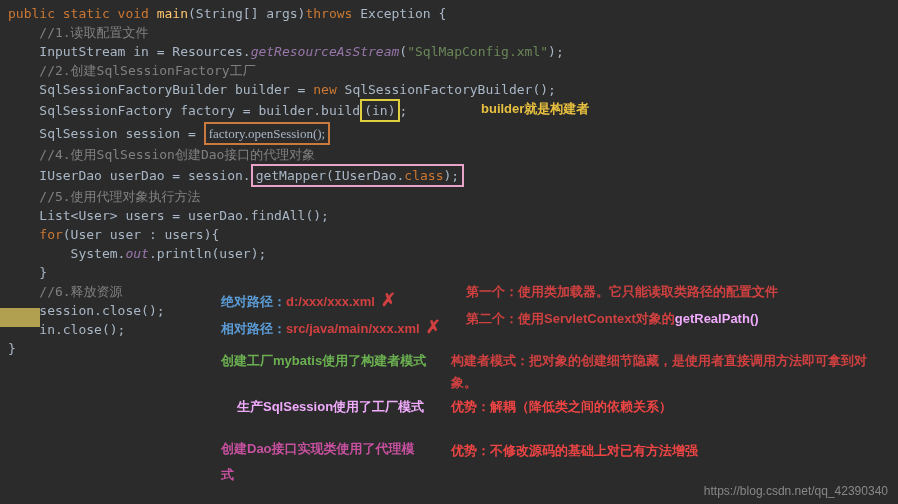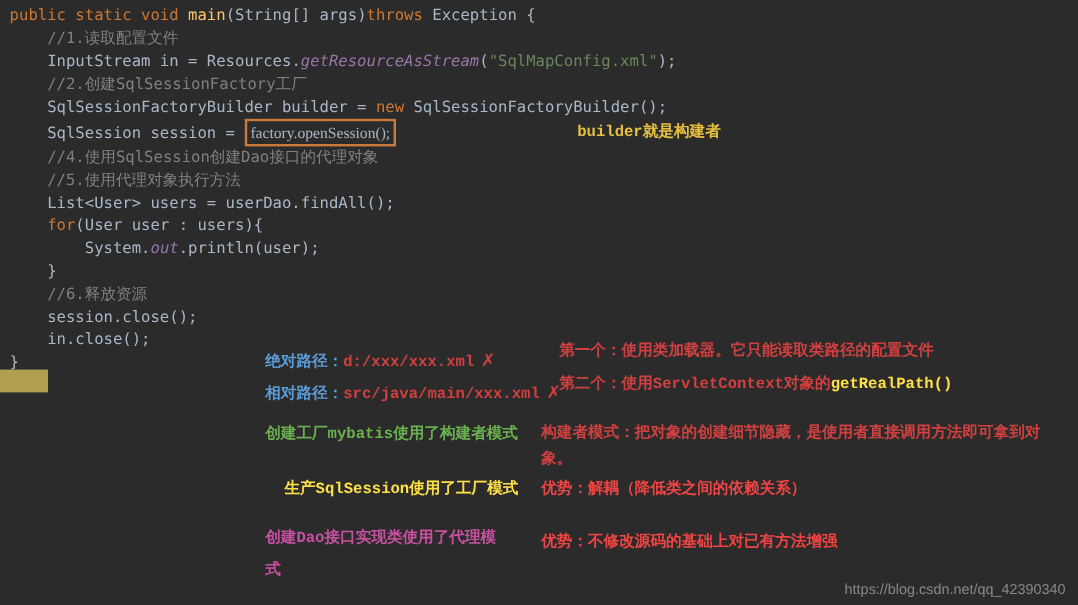--- a/index.html
+++ b/index.html
@@ -34,31 +34,31 @@
       display: inline-block;
       font-family: Liberation Serif, serif;
     }
     .method-box-pink {
       border: 2px solid #e8a3c8;
       padding: 0 3px;
       display: inline-block;
     }
     .anno {
       position: absolute;
-      font-family: Liberation Mono, monospace;
+      font-family: Liberation Sans, sans-serif;
       font-size: 13px;
       font-weight: bold;
       padding-left: 11px;
     }
     .anno-yellow { color: #e8c040; }
     .anno-blue { color: #5b9bd5; }
     .anno-red { color: #d04040; }
     .anno-green { color: #6bb050; }
     .anno-magenta { color: #c850a0; }
-    .anno-orange { color: #fde047; }
+    .anno-orange { color: #f0abfc; }
     .anno-white { color: #ef4444; }
     .xml-ext { color: #d04040; }
     .cross { color: #d04040; font-size: 18px; font-weight: bold; margin-left: 6px; }
     .gutter-hl {
       position: absolute;
       left: 0;
       width: 40px;
       height: 19px;
       background: #b0a050;
     }
@@ -73,22 +73,24 @@
   </style>
 </head>
 <body>
 
 <div class="code-area">
   <div class="line"><span class="kw">public static void</span><span class="method-call"> main</span><span>(String[] args)</span><span class="kw">throws</span><span> Exception {</span></div>
   <div class="line"><span class="comment">    //1.读取配置文件</span></div>
   <div class="line"><span>    InputStream in = Resources</span><span>.</span><span class="static-field">getResourceAsStream</span><span>(</span><span class="str">"SqlMapConfig.xml"</span><span>);</span></div>
   <div class="line"><span class="comment">    //2.创建SqlSessionFactory工厂</span></div>
   <div class="line"><span>    SqlSessionFactoryBuilder builder = </span><span class="kw">new</span><span> SqlSessionFactoryBuilder();</span></div>
+  <div class="line"><span>    SqlSessionFactory factory = builder.build</span><span class="param-box"><span>(in)</span></span><span>;</span></div>
   <div class="line"><span>    SqlSession session = </span><span class="method-box-orange"><span>factory.openSession();</span></span></div>
   <div class="line"><span class="comment">    //4.使用SqlSession创建Dao接口的代理对象</span></div>
+  <div class="line"><span>    IUserDao userDao = session.</span><span class="method-box-pink">getMapper(IUserDao.<span class="kw">class</span>);</span></div>
   <div class="line"><span class="comment">    //5.使用代理对象执行方法</span></div>
   <div class="line"><span>    List&lt;User&gt; users = userDao.findAll();</span></div>
   <div class="line">    <span class="kw">for</span><span>(User user : users){</span></div>
   <div class="line"><span>        System.</span><span class="static-field">out</span><span>.println(user);</span></div>
   <div class="line"><span>    }</span></div>
   <div class="line"><span class="comment">    //6.释放资源</span></div>
   <div class="line"><span>    session.close();</span></div>
   <div class="line"><span>    in.close();</span></div>
   <div class="line"><span>}</span></div>
 </div>

